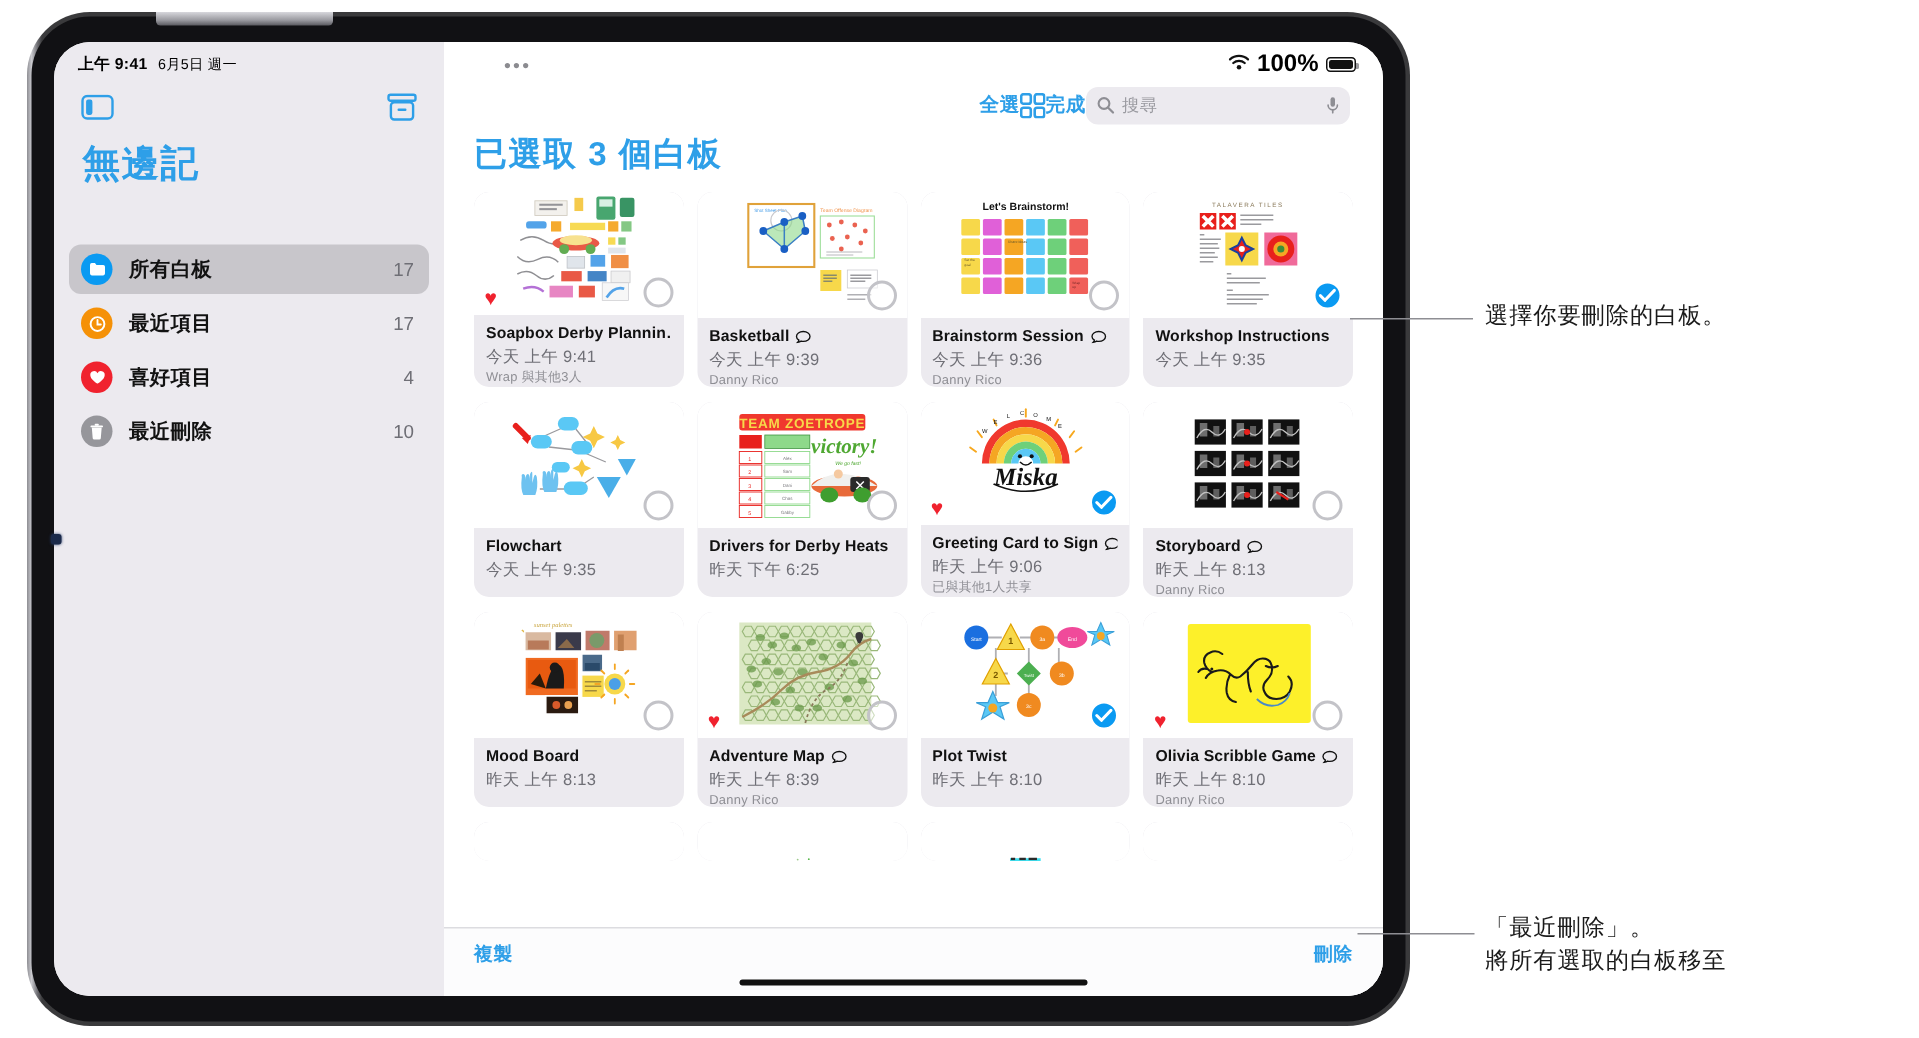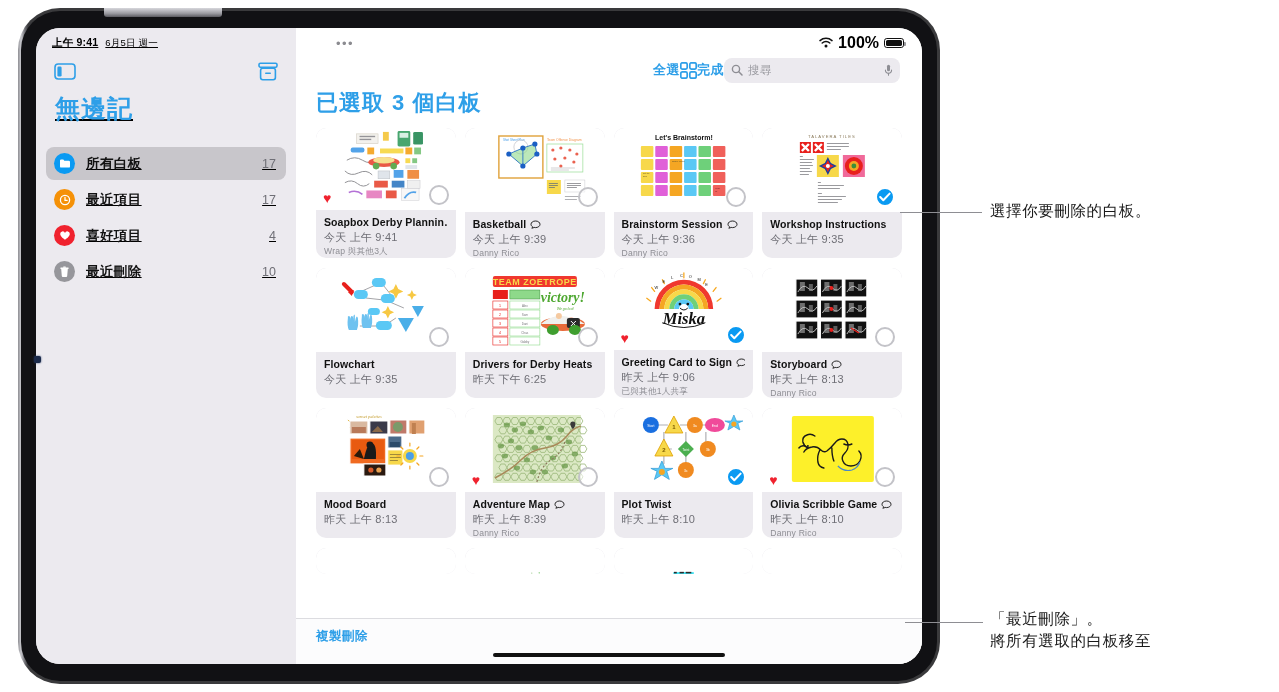--- a/index.html
+++ b/index.html
@@ -48,39 +48,38 @@
     box-shadow: 0 0 2px #2a3f6a;
     z-index: 41;
   }
 
   
   .sidebar {
     width: 260px; height: 100%;
     background: #eceaef;
     flex: 0 0 260px;
     position: relative;
-    text-decoration: underline;
   }
   .statusbar {
     display: flex; align-items: center;
     height: 26px; padding: 4px 12px 0 16px;
     font-size: 10.5px; color: #000; font-weight: 600;
     letter-spacing: .2px; gap: 7px;
   }
   .sb-date { font-weight: 500; font-size: 9.5px; }
   .side-toolbar {
     display: flex; align-items: center; justify-content: space-between;
     padding: 4px 18px 0 18px; height: 30px;
   }
   .icon-btn { cursor: pointer; line-height: 0; }
   .app-title {
     font-size: 25px; font-weight: 700; color: #2e9fe8;
     padding: 8px 0 10px 19px; letter-spacing: 1px;
   }
-  .nav-list { padding: 12px 10px; }
+  .nav-list { padding: 12px 10px; margin-top: 16px; }
   .nav-item {
     display: flex; align-items: center;
     height: 33px; border-radius: 8px;
     padding: 0 10px 0 8px; margin-bottom: 3px;
     cursor: pointer;
   }
   .nav-item.selected { background: #c8c6cb; }
   .nav-ico {
     width: 21px; height: 21px; border-radius: 50%;
     flex: 0 0 21px; margin-right: 11px;
@@ -159,21 +158,21 @@
   .m-sub2 { font-size: 8.6px; color: #8e8e94; margin-top: 1px; letter-spacing:.2px;}
 
   .row-partial { margin-top: 10px; }
   .row-partial .card { height: 26px; }
 
   
   .bottombar {
     height: 46px; flex: 0 0 46px;
     background: rgba(252,252,253,.96);
     border-top: .5px solid #dcdce0;
-    display: flex; align-items: flex-start; 
+    display: flex; align-items: flex-start; justify-content: space-between;
     padding: 9px 20px 0 20px; position: relative;
   }
   .bb-act { color: #2e9fe8; font-size: 12.5px; font-weight: 700; cursor: pointer; letter-spacing:.5px;}
   .home-ind {
     position: absolute; left: 50%; transform: translateX(-50%);
     bottom: 7px; width: 232px; height: 4.5px; border-radius: 3px; background: #111;
   }
 
   
   .callout { position: absolute; font-size: 15.5px; color: #1a1a1a; line-height: 1.42; letter-spacing:.6px;}

